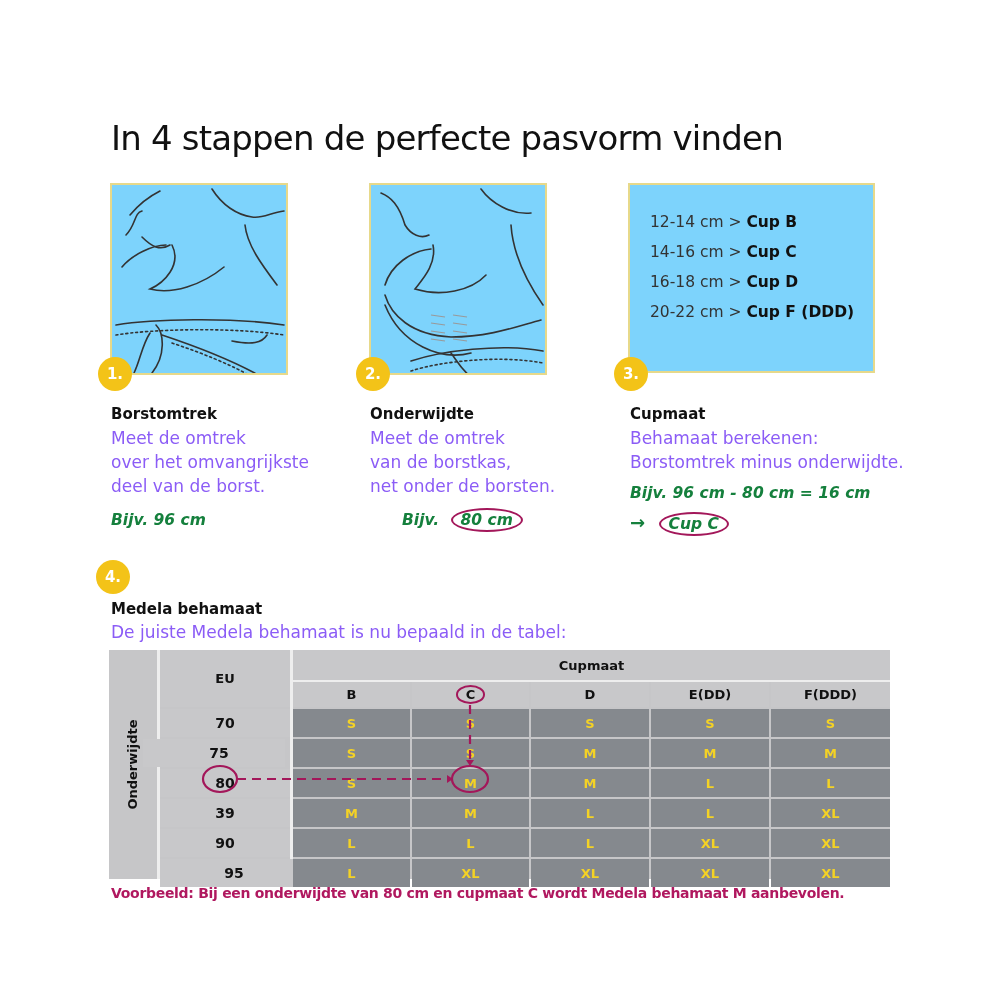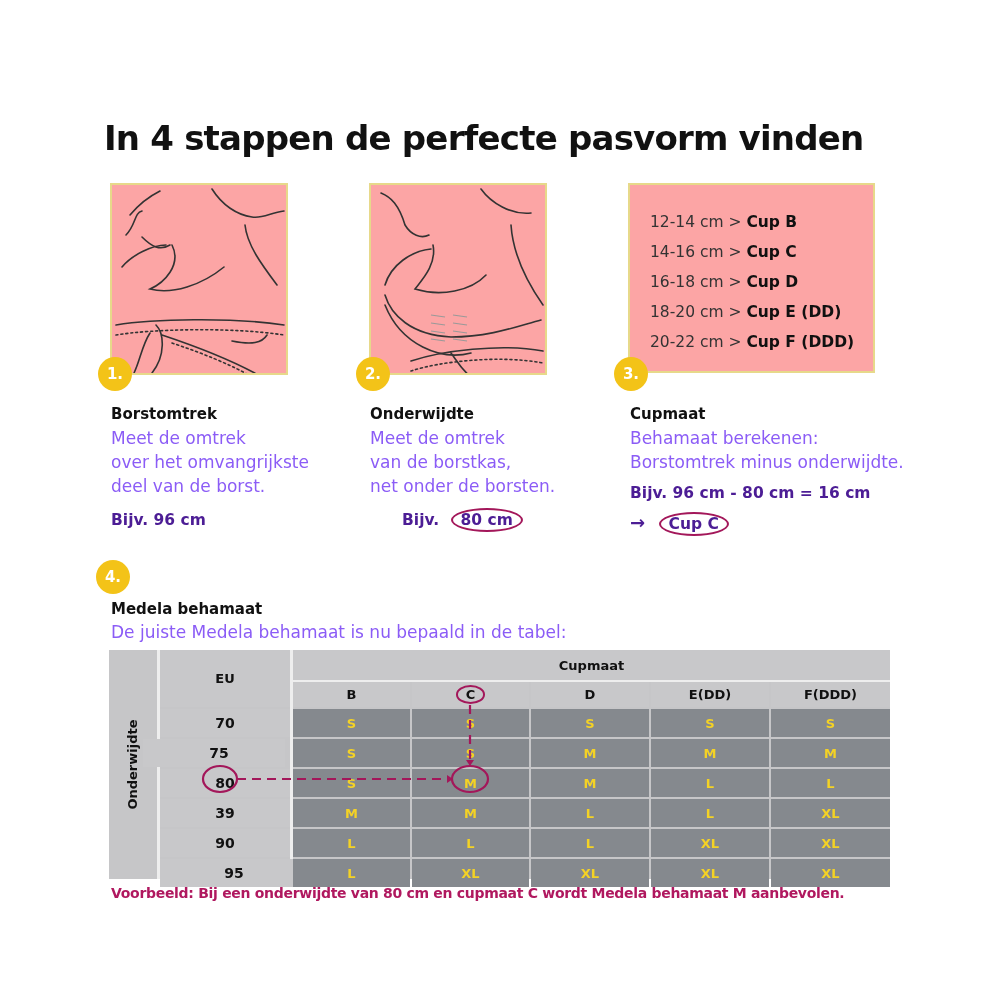--- a/index.html
+++ b/index.html
@@ -1,26 +1,26 @@
 <!DOCTYPE html>
 <html><head>
 <meta charset="utf-8">
 <style>
   * { box-sizing: border-box; margin: 0; padding: 0; }
   html, body { width: 1000px; height: 1000px; background: #ffffff; overflow: hidden; }
   body { font-family: "DejaVu Sans", sans-serif; color: #1a1a1a; position: relative; }
 
-  .title { position: absolute; left: 104px; top: 118px; font-size: 34px; font-weight: bold; letter-spacing: -0.8px; color: #111; }
-
-  .frame { position: absolute; border: 2px solid #e7d98a; background: #fca5a5; overflow: hidden; }
+  .title { position: absolute; left: 111px; top: 118px; font-size: 34px; font-weight: normal; letter-spacing: -0.8px; color: #111; }
+
+  .frame { position: absolute; border: 2px solid #e7d98a; background: #7dd3fc; overflow: hidden; }
   .badge { position: absolute; width: 34px; height: 34px; border-radius: 50%; background: #f3c318; color: #fff; font-weight: bold; font-size: 15px; display: flex; align-items: center; justify-content: center; }
 
   .step-head { position: absolute; font-size: 15px; font-weight: bold; color: #111; text-align: right; }
   .step-body { position: absolute; font-size: 17px; color: #8b5cf6; line-height: 24px; }
-  .accent { position: absolute; font-size: 15.5px; font-weight: bold; color: #4c1d95; }
+  .accent { position: absolute; font-size: 15.5px; font-weight: bold; color: #15803d; font-style: italic; }
 
   .cup-list { position: absolute; left: 20px; top: 22px; font-size: 15.5px; line-height: 30px; color: #333; }
   .cup-list b { color: #111; }
 
   .oval { display: inline-block; border: 2px solid #a3175a; border-radius: 50%; padding: 1px 8px; }
 
   
   .size-table { position: absolute; left: 109px; top: 650px; width: 781px; height: 229px; background: #c6c6c8; }
   .cell { position: absolute; display: flex; align-items: center; justify-content: center; font-size: 13px; font-weight: bold; }
   .hdr { background: #c8c8ca; color: #111; }
@@ -102,21 +102,20 @@
 <div class="accent" style="left:370px; top:508px;margin-left:32px;">
   <span>Bijv.</span>
   <span class="oval" style="margin-left:6px;">80 cm</span>
 </div>
 
 <div class="frame" style="left:628px; top:183px; width:247px; height:190px;">
   <div class="cup-list">
     <div><span>12-14 cm &gt;</span> <b>Cup B</b></div>
     <div><span>14-16 cm &gt;</span> <b>Cup C</b></div>
     <div><span>16-18 cm &gt;</span> <b>Cup D</b></div>
-    <div><span>18-20 cm &gt;</span> <b>Cup E (DD)</b></div>
     <div><span>20-22 cm &gt;</span> <b>Cup F (DDD)</b></div>
   </div>
 </div>
 <div class="badge" style="left:614px; top:357px;">3.</div>
 <div class="step-head" style="left:630px; top:405px;">Cupmaat</div>
 <div class="step-body" style="left:630px; top:426px;">
   <div>Behamaat berekenen:</div>
   <div>Borstomtrek minus onderwijdte.</div>
 </div>
 <div class="accent" style="left:630px; top:484px;">Bijv. 96 cm - 80 cm = 16 cm</div>

